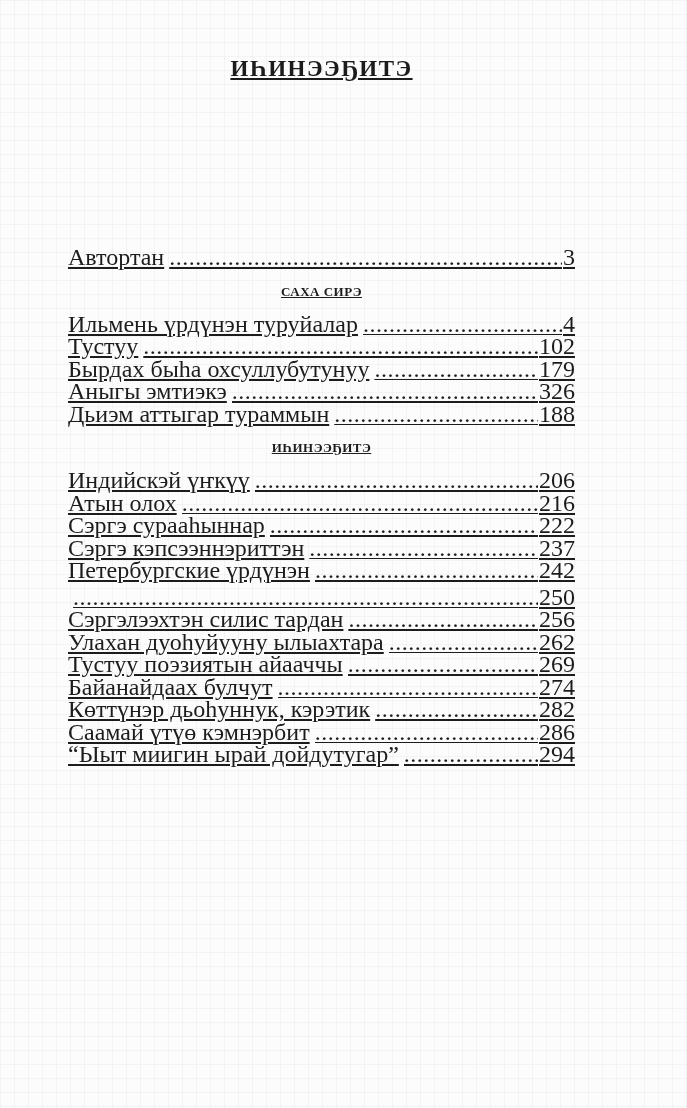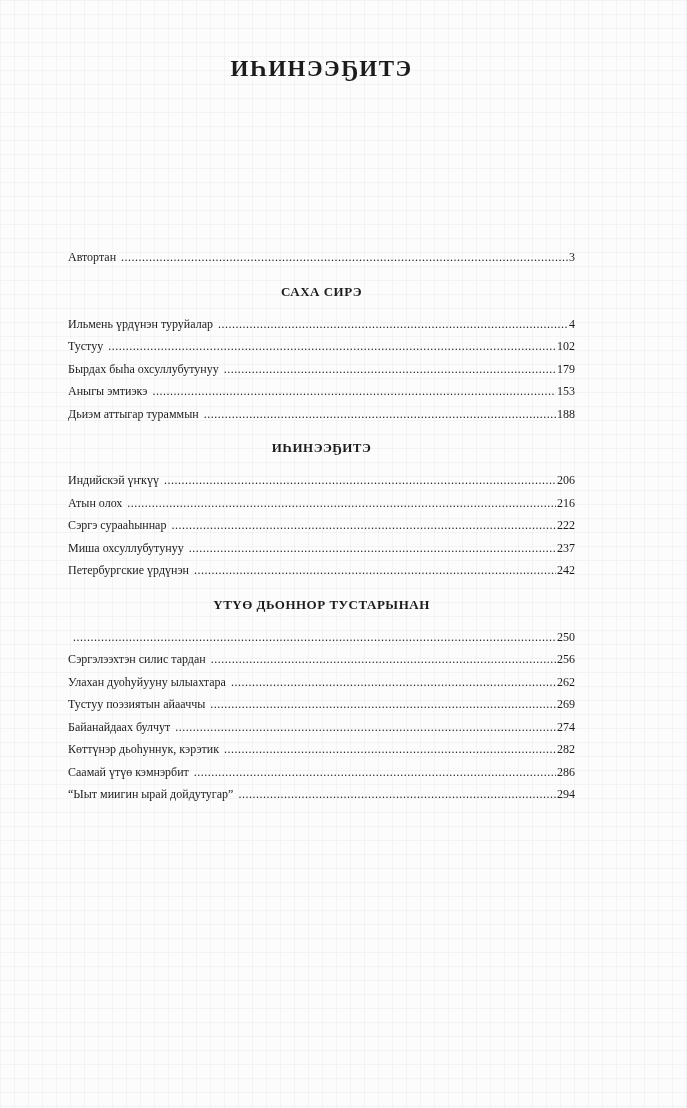--- a/index.html
+++ b/index.html
@@ -17,20 +17,21 @@
     background-image:
       linear-gradient(rgba(225,229,236,0.35) 1px, transparent 1px),
       linear-gradient(90deg, rgba(225,229,236,0.35) 1px, transparent 1px);
     background-size: 14px 14px;
   }
   .page {
     box-sizing: border-box;
     width: 687px;
     height: 895px;
     padding: 56px 44px 0 68px;
+    text-decoration: underline;
   }
   .content {
     width: 507px;
   }
   .book-title {
     text-align: center;
     font-weight: bold;
     font-size: 23px;
     letter-spacing: 1.5px;
     margin: 0 0 164px 0;
@@ -38,21 +39,21 @@
   .section-heading {
     text-align: center;
     font-weight: bold;
     font-size: 13px;
     letter-spacing: 0.5px;
     margin: 15px 0 13px 0;
   }
   .toc-line {
     display: flex;
     align-items: baseline;
-    font-size: 12px;
+    font-size: 24px;
     line-height: 22.5px;
     white-space: nowrap;
   }
   .toc-label {
     flex: 0 0 auto;
   }
   .toc-dots {
     flex: 1 1 auto;
     overflow: hidden;
     margin: 0 1px 0 5px;
@@ -99,21 +100,21 @@
         <span class="toc-page">102</span>
       </div>
       <div class="toc-line">
         <span class="toc-label">Бырдах быһа охсуллубутунуу</span>
         <span class="toc-dots"></span>
         <span class="toc-page">179</span>
       </div>
       <div class="toc-line">
         <span class="toc-label">Аныгы эмтиэкэ</span>
         <span class="toc-dots"></span>
-        <span class="toc-page">153</span>
+        <span class="toc-page">326</span>
       </div>
       <div class="toc-line">
         <span class="toc-label">Дьиэм аттыгар тураммын</span>
         <span class="toc-dots"></span>
         <span class="toc-page">188</span>
       </div>
     </div>
 
     <h2 class="section-heading">ИҺИНЭЭҔИТЭ</h2>
     <div class="section-entries">
@@ -126,32 +127,31 @@
         <span class="toc-label">Атын олох</span>
         <span class="toc-dots"></span>
         <span class="toc-page">216</span>
       </div>
       <div class="toc-line">
         <span class="toc-label">Сэргэ сурааһыннар</span>
         <span class="toc-dots"></span>
         <span class="toc-page">222</span>
       </div>
       <div class="toc-line">
-        <span class="toc-label">Миша охсуллубутунуу</span>
+        <span class="toc-label">Сэргэ кэпсээннэриттэн</span>
         <span class="toc-dots"></span>
         <span class="toc-page">237</span>
       </div>
       <div class="toc-line">
         <span class="toc-label">Петербургские үрдүнэн</span>
         <span class="toc-dots"></span>
         <span class="toc-page">242</span>
       </div>
     </div>
 
-    <h2 class="section-heading">ҮТҮӨ ДЬОННОР ТУСТАРЫНАН</h2>
     <div class="section-entries">
       <div class="toc-line">
         <span class="toc-dots"></span>
         <span class="toc-page">250</span>
       </div>
       <div class="toc-line">
         <span class="toc-label">Сэргэлээхтэн силис тардан</span>
         <span class="toc-dots"></span>
         <span class="toc-page">256</span>
       </div>

